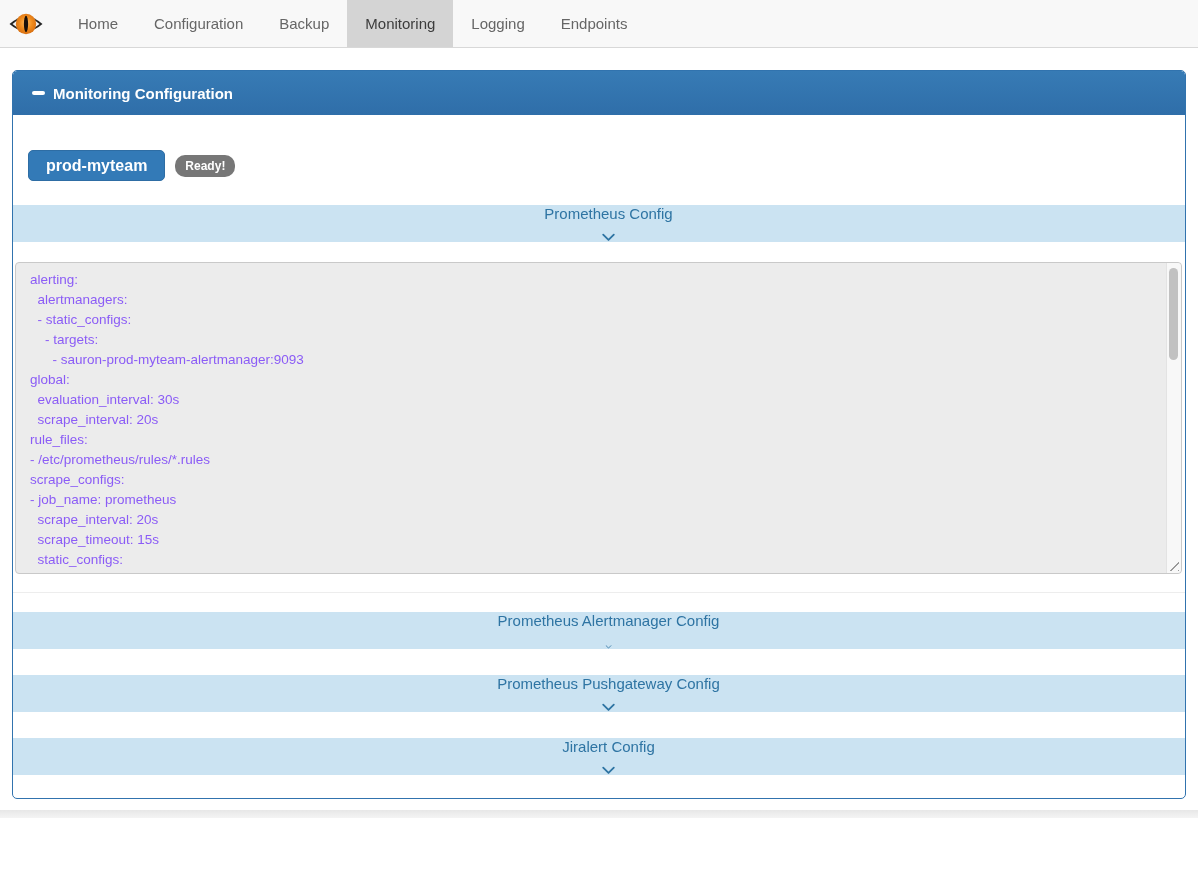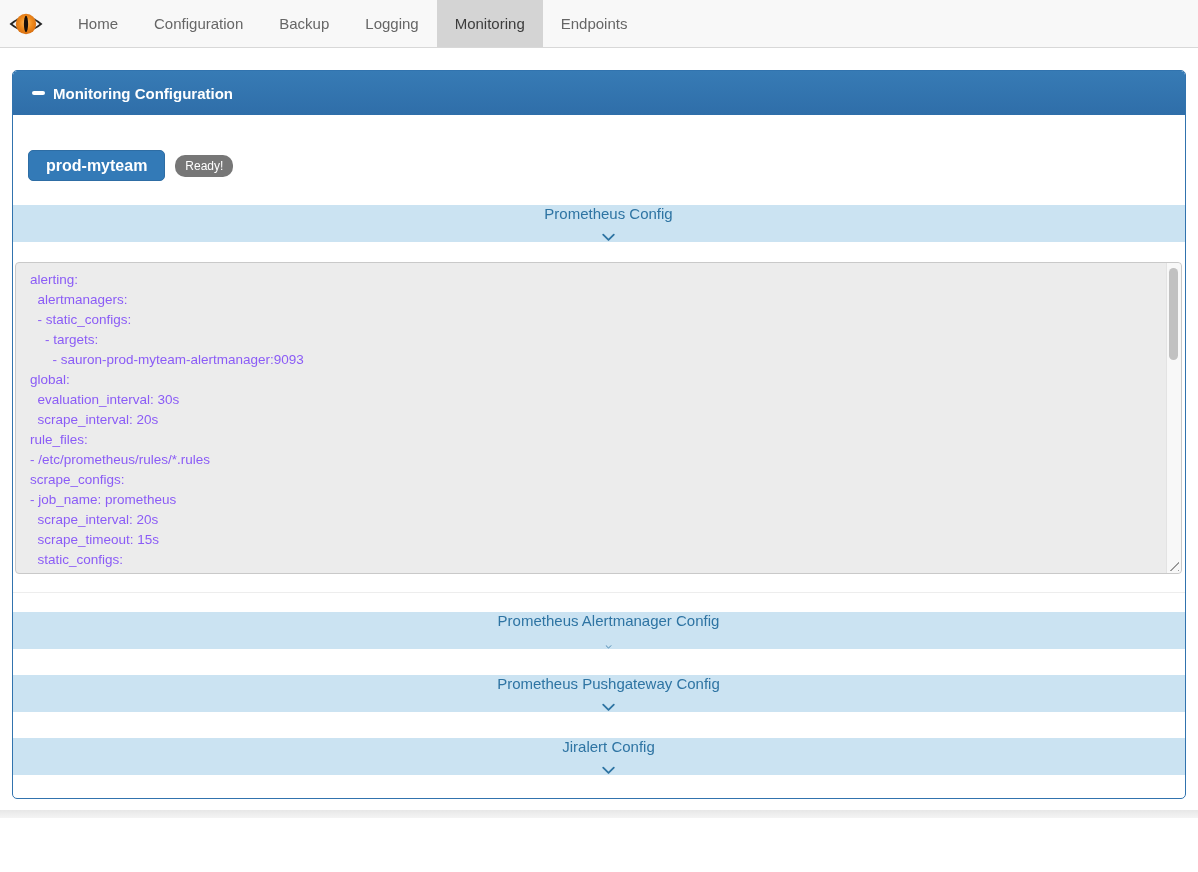--- a/index.html
+++ b/index.html
@@ -42,21 +42,21 @@
 
   .env-row { margin: 35px 0 24px 15px; display: flex; align-items: center; }
   .env-btn {
     background: #337ab7; border: 1px solid #2e6da4; border-radius: 5px;
     color: #fff; font-weight: bold; font-size: 16px;
     padding: 5px 17px; height: 31px; line-height: 19px; cursor: pointer;
     font-family: "Liberation Sans", "DejaVu Sans", sans-serif;
   }
   .status-badge {
     margin-left: 10px; background: #777; color: #fff;
-    font-size: 12px; font-weight: normal; padding: 4px 10px; border-radius: 10px;
+    font-size: 12px; font-weight: bold; padding: 4px 10px; border-radius: 10px;
   }
 
   .section-bar {
     height: 37px; background: #cbe3f2; color: #2e74a3;
     display: flex; align-items: center; gap: 9px;
     padding-left: 19px; font-size: 15px; cursor: pointer; flex-direction: column;
   }
   .section-bar .chev { margin-top: 2px; }
   .sb-gap { margin-top: 26px; }
 
@@ -113,22 +113,22 @@
       <path d="M1.5 15 Q 18 0.5 34.5 15 Q 18 29.5 1.5 15 Z" fill="#242424"></path>
       <path d="M4.5 15 Q 18 3.5 31.5 15 Q 18 26.5 4.5 15 Z" fill="#f5f5f5"></path>
       <circle cx="18" cy="15" r="10.2" fill="url(#iris)"></circle>
       <ellipse cx="18" cy="15" rx="2.1" ry="8.3" fill="#19100a"></ellipse>
     </svg>
   </div>
   <div class="nav-items">
     <a class="nav-item">Home</a>
     <a class="nav-item">Configuration</a>
     <a class="nav-item">Backup</a>
+    <a class="nav-item active">Monitoring</a>
     <a class="nav-item">Logging</a>
-    <a class="nav-item active">Monitoring</a>
     <a class="nav-item">Endpoints</a>
   </div>
 </nav>
 
 <div class="page">
   <div class="panel">
 
     <div class="panel-heading">
       <span class="minus-icon"></span>
       <span>Monitoring Configuration</span>

